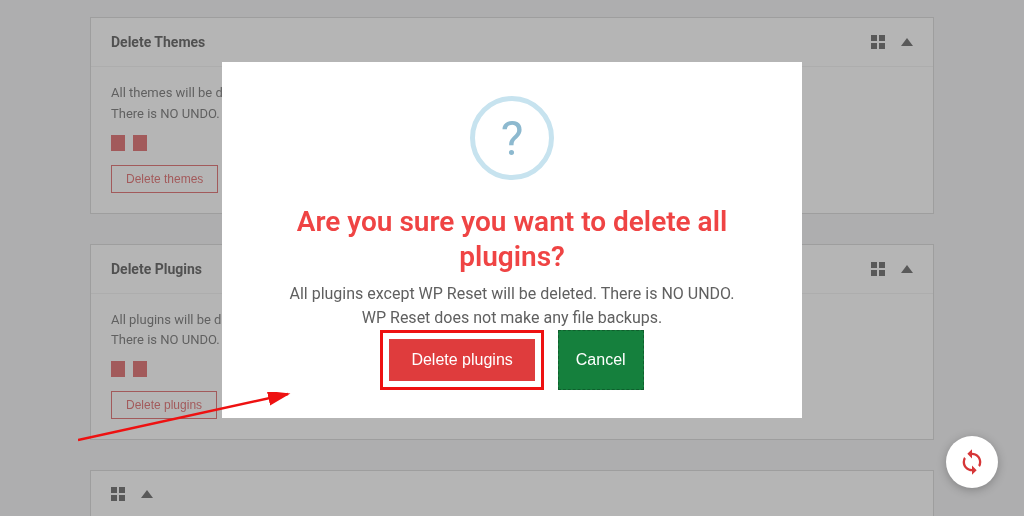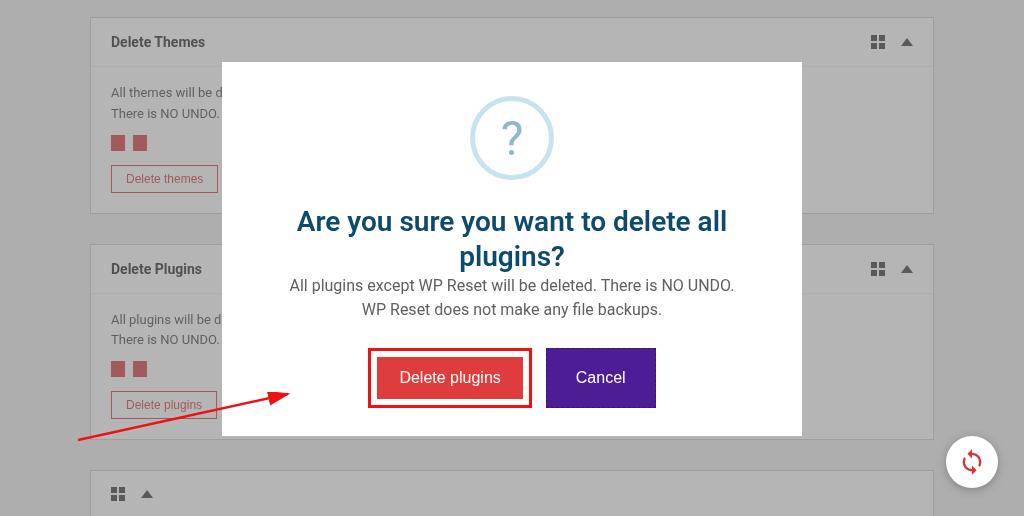--- a/index.html
+++ b/index.html
@@ -117,30 +117,29 @@
       display: flex;
       align-items: center;
       justify-content: center;
       font-size: 48px;
       color: #8db9cf;
       font-weight: 400;
     }
     .modal-title {
       font-size: 28px;
       font-weight: 600;
-      color: #0c4a6e;
+      color: #ef4444;
       line-height: 1.25;
-      margin-bottom: 0;
+      margin-bottom: 8px;
       padding: 0 10px;
     }
     .modal-desc {
       font-size: 16px;
       color: #606060;
       line-height: 1.5;
-      margin-bottom: 26px;
       padding: 0 30px;
     }
     .modal-actions {
       display: flex;
       justify-content: center;
       gap: 14px;
     }
     .btn-primary {
       background: #df3c3d;
       color: #fff;
@@ -149,26 +148,26 @@
       font-weight: 500;
       padding: 12px 22px;
       cursor: pointer;
       position: relative;
     }
     .btn-primary-wrap {
       border: 3px solid #e11;
       padding: 6px;
     }
     .btn-secondary {
-      background: #4c1d95;
+      background: #15803d;
       color: #fff;
       border: 1px dashed rgba(0,0,0,0.25);
       font-size: 16px;
       font-weight: 500;
-      padding: 12px 29px;
+      padding: 12px 17px;
       cursor: pointer;
     }
 
     
     .arrow-ann {
       position: absolute;
       left: 78px;
       top: 392px;
       pointer-events: none;
     }

